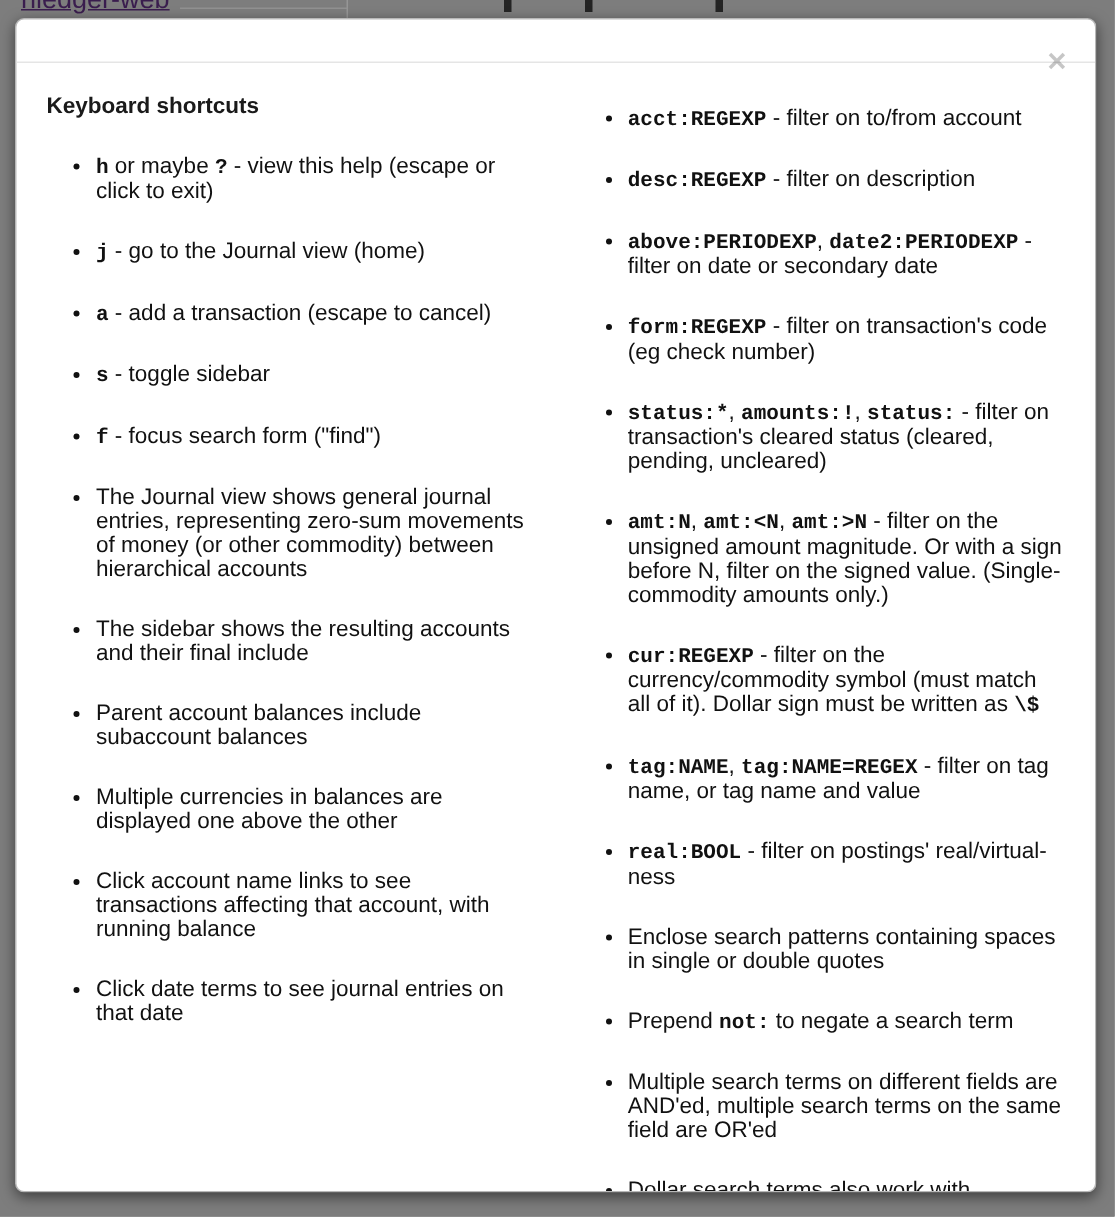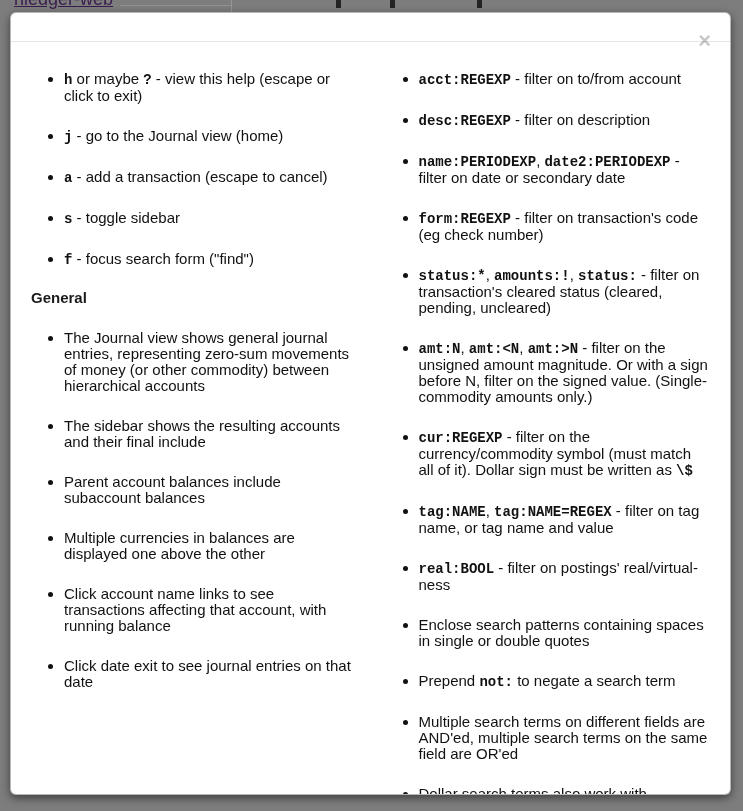--- a/index.html
+++ b/index.html
@@ -107,42 +107,42 @@
   <div class="bg-stem s2"></div>
   <div class="bg-stem s3"></div>
 </div>
 
 <div class="modal">
   <div class="modal-header">
     <button class="close-btn">×</button>
   </div>
   <div class="modal-body">
     <div class="col">
+      <h4>Keyboard shortcuts</h4>
       <ul>
           <li><span class="code">h</span> or maybe <span class="code">?</span> - view this help (escape or click to exit)</li>
           <li><span class="code">j</span> - go to the Journal view (home)</li>
           <li><span class="code">a</span> - add a transaction (escape to cancel)</li>
           <li><span class="code">s</span> - toggle sidebar</li>
           <li><span class="code">f</span> - focus search form ("find")</li>
         </ul>
-      <h4 class="later">General</h4>
       <ul>
           <li>The Journal view shows general journal entries, representing zero-sum movements of money (or other commodity) between hierarchical accounts</li>
           <li>The sidebar shows the resulting accounts and their final include</li>
           <li>Parent account balances include subaccount balances</li>
           <li>Multiple currencies in balances are displayed one above the other</li>
           <li>Click account name links to see transactions affecting that account, with running balance</li>
-          <li>Click date exit to see journal entries on that date</li>
+          <li>Click date terms to see journal entries on that date</li>
         </ul>
     </div>
     <div class="col">
       <ul>
           <li><span class="code">acct:REGEXP</span> - filter on to/from account</li>
           <li><span class="code">desc:REGEXP</span> - filter on description</li>
-          <li><span class="code">name:PERIODEXP</span>, <span class="code">date2:PERIODEXP</span> - filter on date or secondary date</li>
+          <li><span class="code">above:PERIODEXP</span>, <span class="code">date2:PERIODEXP</span> - filter on date or secondary date</li>
           <li><span class="code">form:REGEXP</span> - filter on transaction's code (eg check number)</li>
           <li><span class="code">status:*</span>, <span class="code">amounts:!</span>, <span class="code">status:</span> - filter on transaction's cleared status (cleared, pending, uncleared)</li>
           <li><span class="code">amt:N</span>, <span class="code">amt:&lt;N</span>, <span class="code">amt:&gt;N</span> - filter on the unsigned amount magnitude. Or with a sign before N, filter on the signed value. (Single-commodity amounts only.)</li>
           <li><span class="code">cur:REGEXP</span> - filter on the currency/commodity symbol (must match all of it). Dollar sign must be written as <span class="code">\$</span></li>
           <li><span class="code">tag:NAME</span>, <span class="code">tag:NAME=REGEX</span> - filter on tag name, or tag name and value</li>
           <li><span class="code">real:BOOL</span> - filter on postings' real/virtual-ness</li>
           <li>Enclose search patterns containing spaces in single or double quotes</li>
           <li>Prepend <span class="code">not:</span> to negate a search term</li>
           <li>Multiple search terms on different fields are AND'ed, multiple search terms on the same field are OR'ed</li>
           <li>Dollar search terms also work with command-line hledger</li>

